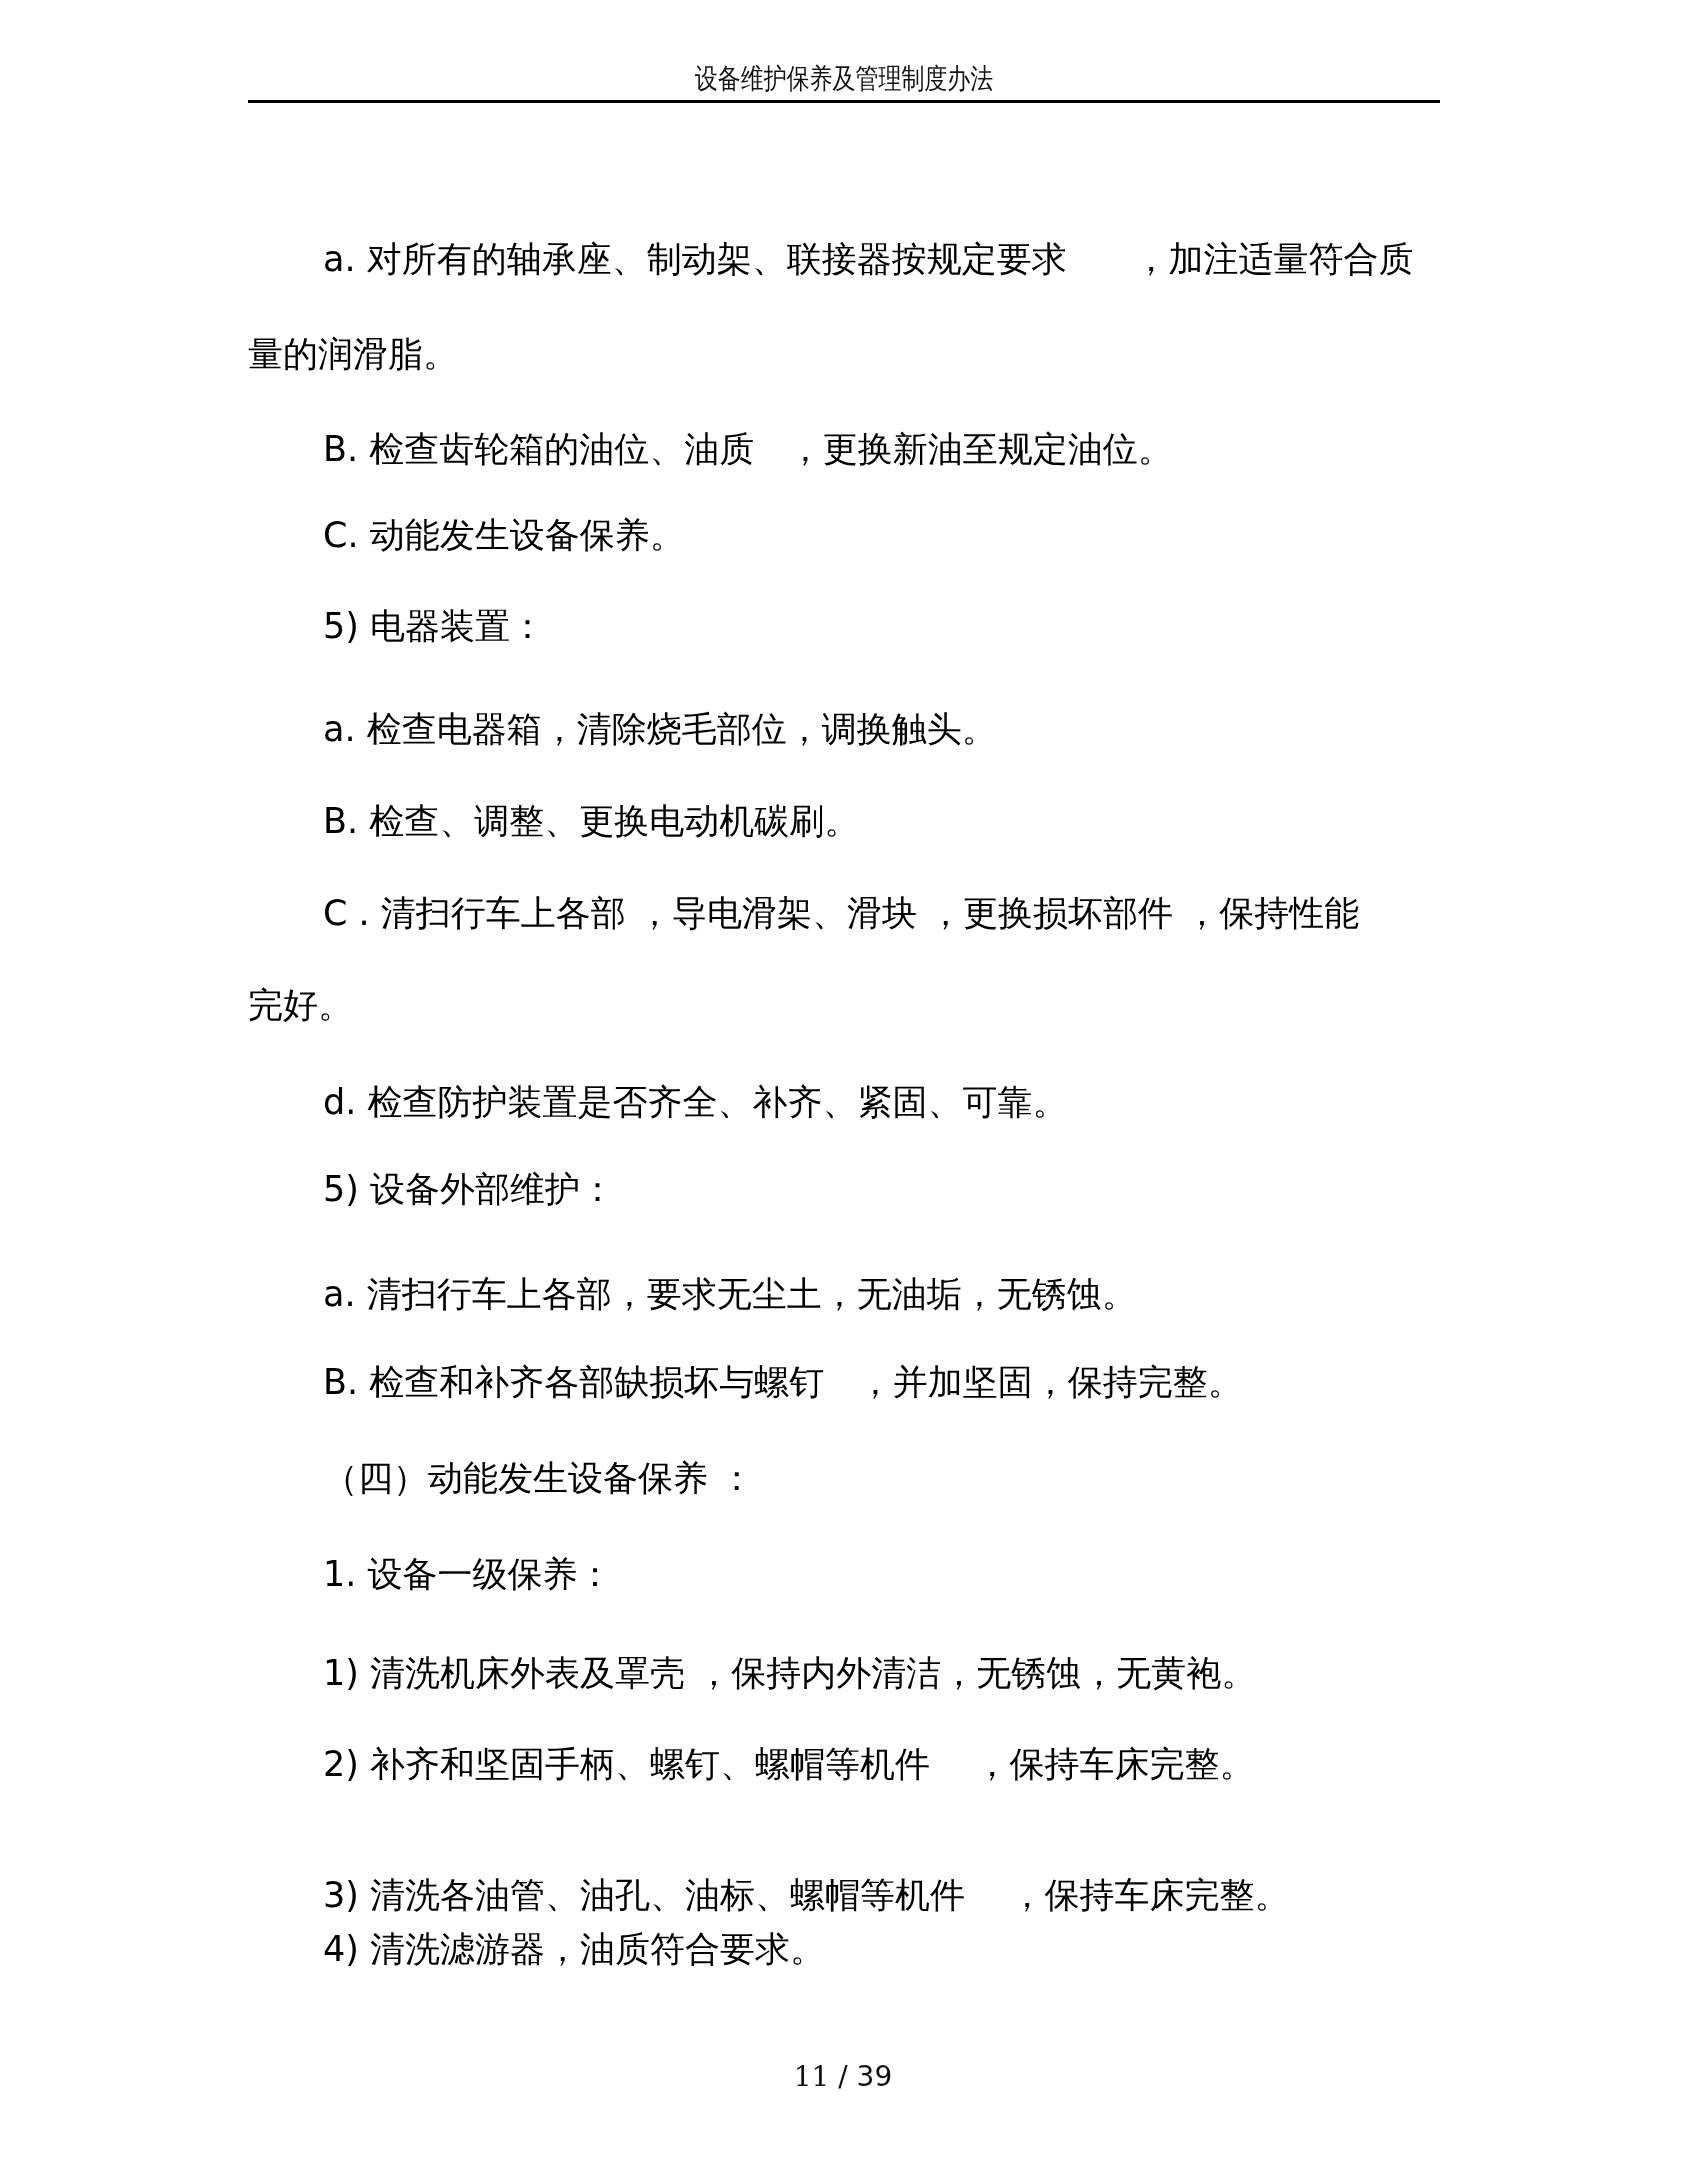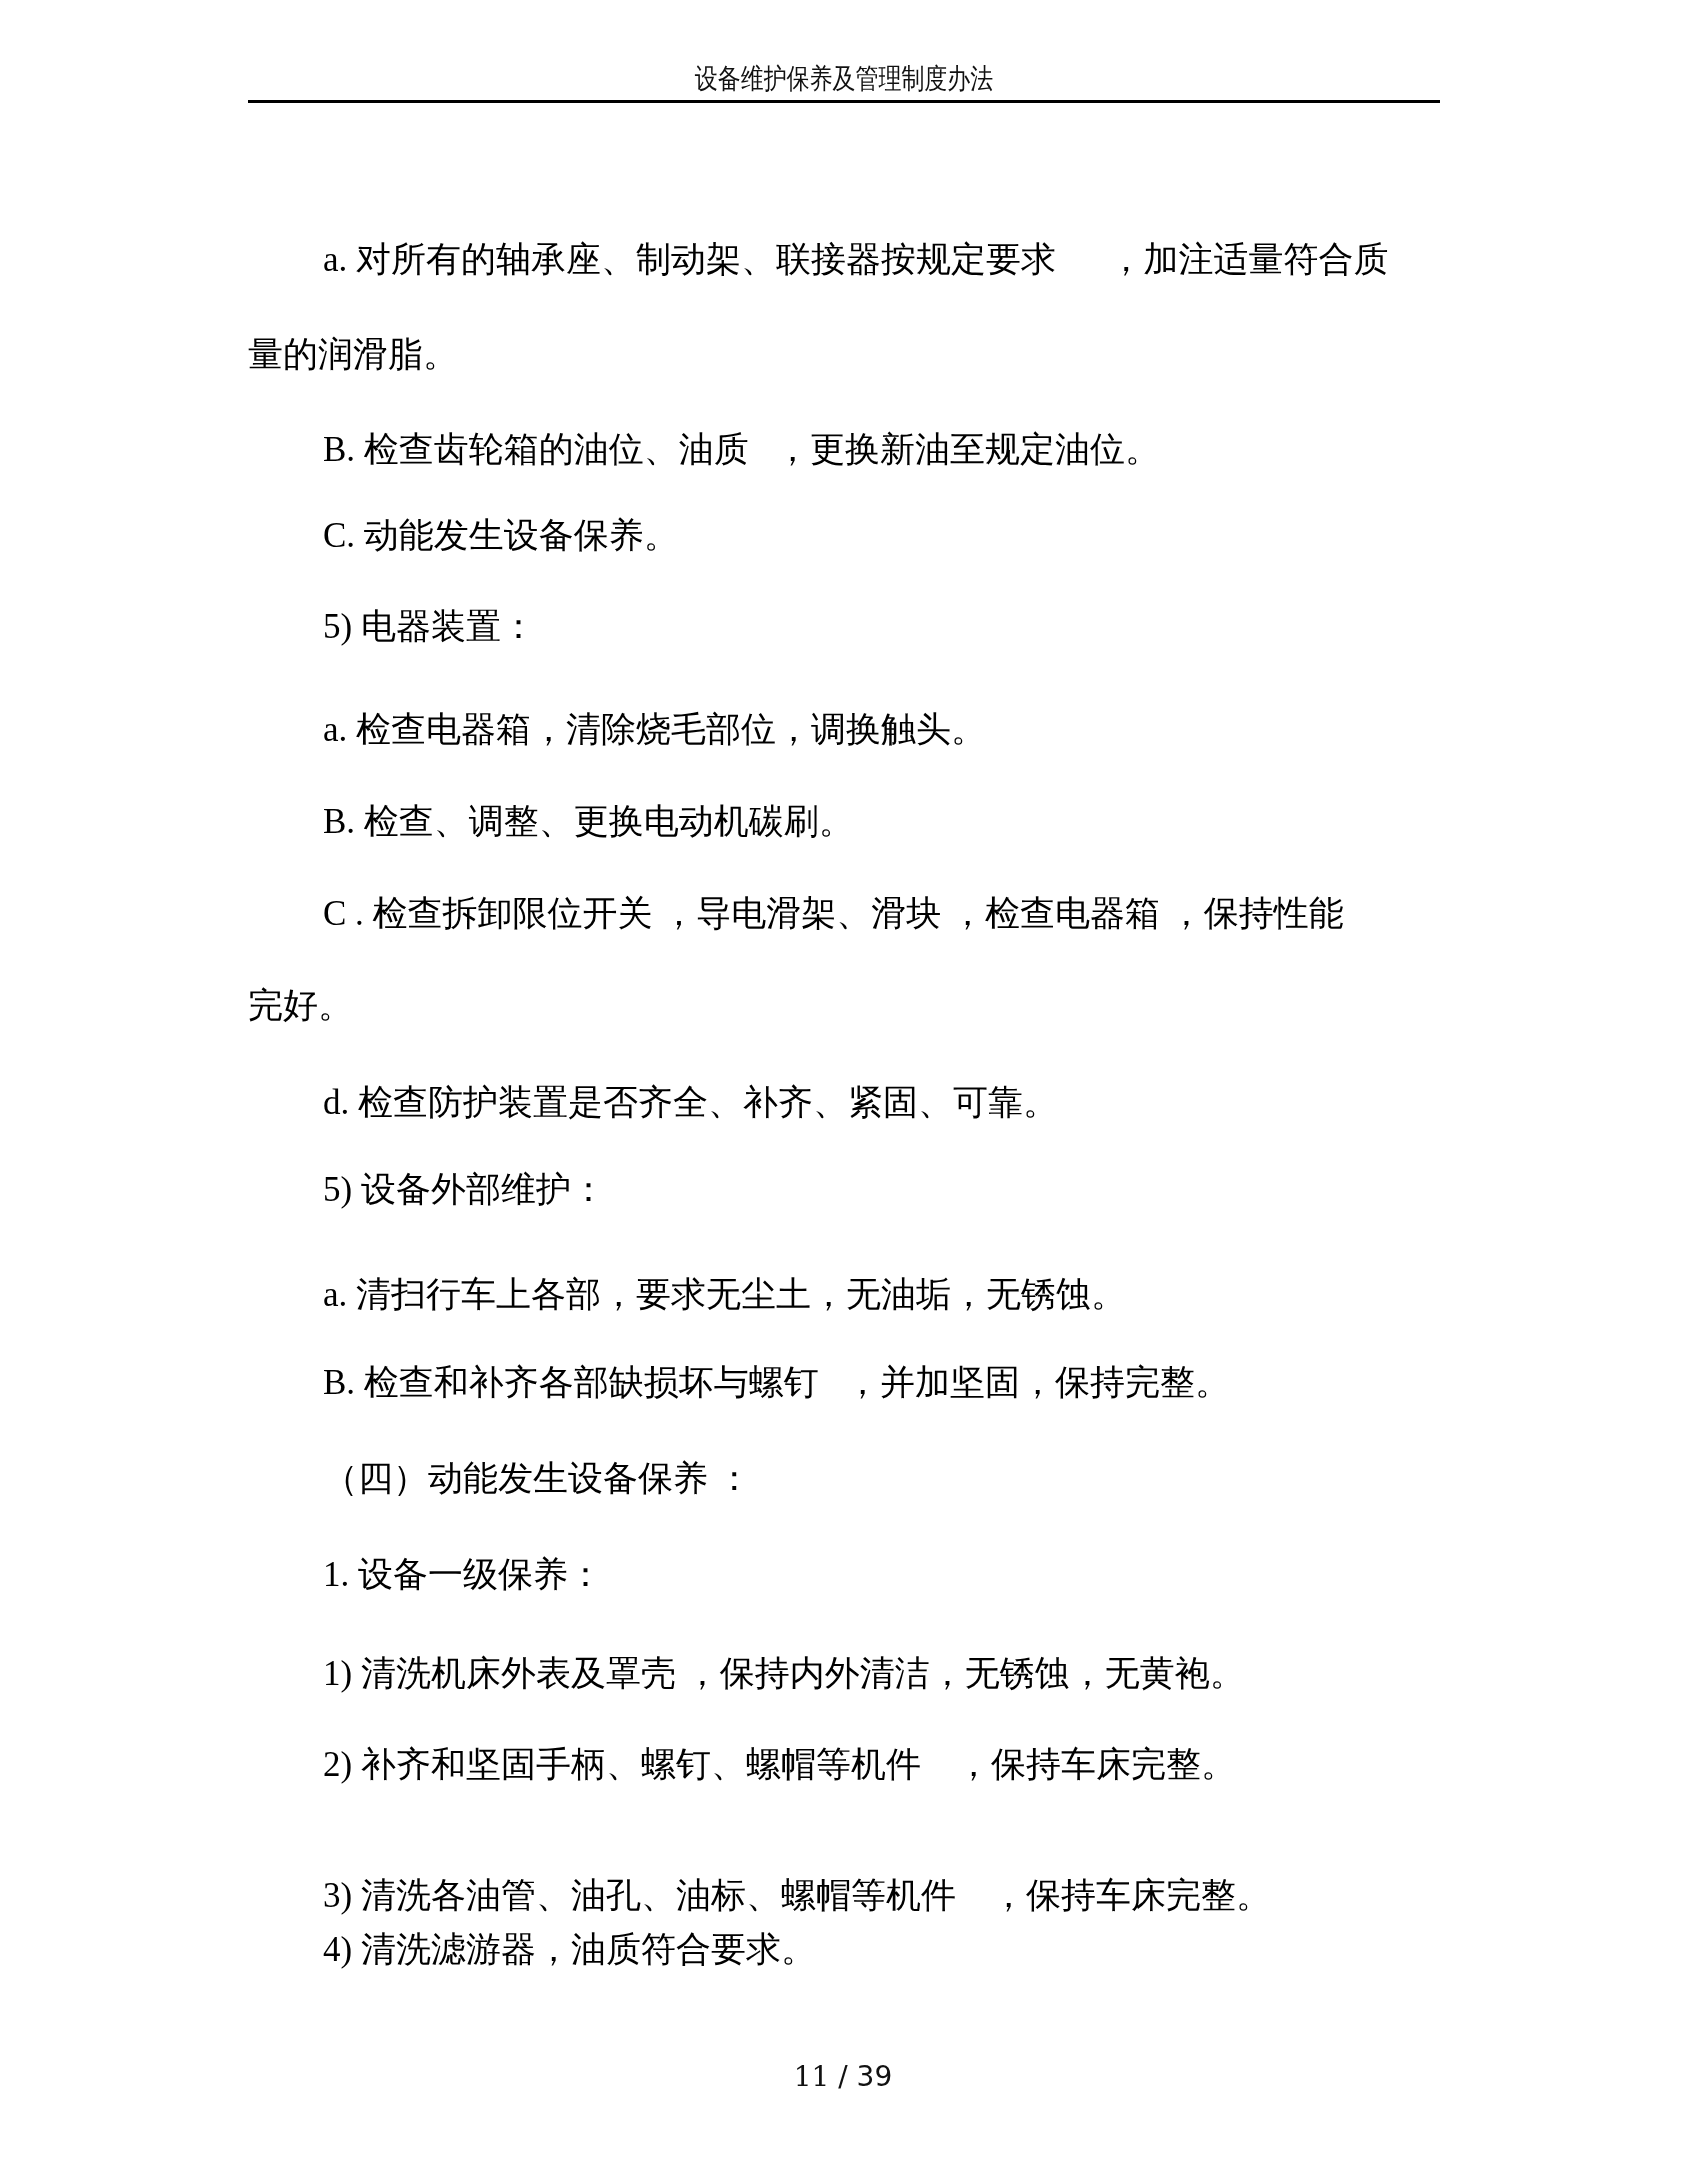--- a/index.html
+++ b/index.html
@@ -4,41 +4,41 @@
 <style>
   html, body { margin: 0; padding: 0; background: #ffffff; }
   body { width: 1686px; height: 2183px; position: relative; overflow: hidden;
          font-family: "DejaVu Sans", "Liberation Sans", sans-serif; color: #000; }
   .page-header { position: absolute; left: 248px; width: 1192px; top: 59px; height: 39px;
                  text-align: center; font-family: "DejaVu Serif", "Liberation Serif", serif;
                  font-size: 28px; line-height: 39px; color: #111; transform: scaleX(0.82); transform-origin: center; }
   .header-rule { position: absolute; left: 248px; width: 1192px; top: 100px; height: 3.2px; background: #000; }
   .line { position: absolute; font-size: 35px; line-height: 45px; white-space: pre; color: #000;
           transform-origin: left center; }
-  .indent { left: 323px; font-family: Liberation Serif, serif; }
+  .indent { left: 323px; }
   .flush { left: 248px; }
   .page-num { position: absolute; left: 0; width: 1686px; top: 2057px; text-align: center;
               font-size: 28px; line-height: 39px; color: #111; }
   .page-num .cur { font-family: "DejaVu Serif", "Liberation Serif", serif; }
 </style>
 </head>
 <body>
 
 <div class="page-header">设备维护保养及管理制度办法</div>
 <div class="header-rule"></div>
 
 <div>
   <div class="line indent" style="top:237px">a. 对所有的轴承座、制动架、联接器按规定要求      ，加注适量符合质</div>
   <div class="line flush" style="top:332px">量的润滑脂。</div>
   <div class="line indent" style="top:427px">B. 检查齿轮箱的油位、油质   ，更换新油至规定油位。</div>
   <div class="line indent" style="top:513px">C. 动能发生设备保养。</div>
   <div class="line indent" style="top:604px">5) 电器装置：</div>
   <div class="line indent" style="top:707px">a. 检查电器箱，清除烧毛部位，调换触头。</div>
   <div class="line indent" style="top:799px">B. 检查、调整、更换电动机碳刷。</div>
-  <div class="line indent" style="top:891px">C . 检查拆卸限位开关 ，导电滑架、滑块 ，检查电器箱 ，保持性能</div>
+  <div class="line indent" style="top:891px">C . 清扫行车上各部 ，导电滑架、滑块 ，更换损坏部件 ，保持性能</div>
   <div class="line flush" style="top:983px">完好。</div>
   <div class="line indent" style="top:1080px">d. 检查防护装置是否齐全、补齐、紧固、可靠。</div>
   <div class="line indent" style="top:1167px">5) 设备外部维护：</div>
   <div class="line indent" style="top:1272px">a. 清扫行车上各部，要求无尘土，无油垢，无锈蚀。</div>
   <div class="line indent" style="top:1360px">B. 检查和补齐各部缺损坏与螺钉   ，并加坚固，保持完整。</div>
   <div class="line indent" style="top:1456px">（四）动能发生设备保养 ：</div>
   <div class="line indent" style="top:1552px">1. 设备一级保养：</div>
   <div class="line indent" style="top:1651px">1) 清洗机床外表及罩壳 ，保持内外清洁，无锈蚀，无黄袍。</div>
   <div class="line indent" style="top:1742px">2) 补齐和坚固手柄、螺钉、螺帽等机件    ，保持车床完整。</div>
   <div class="line indent" style="top:1873px">3) 清洗各油管、油孔、油标、螺帽等机件    ，保持车床完整。</div>

